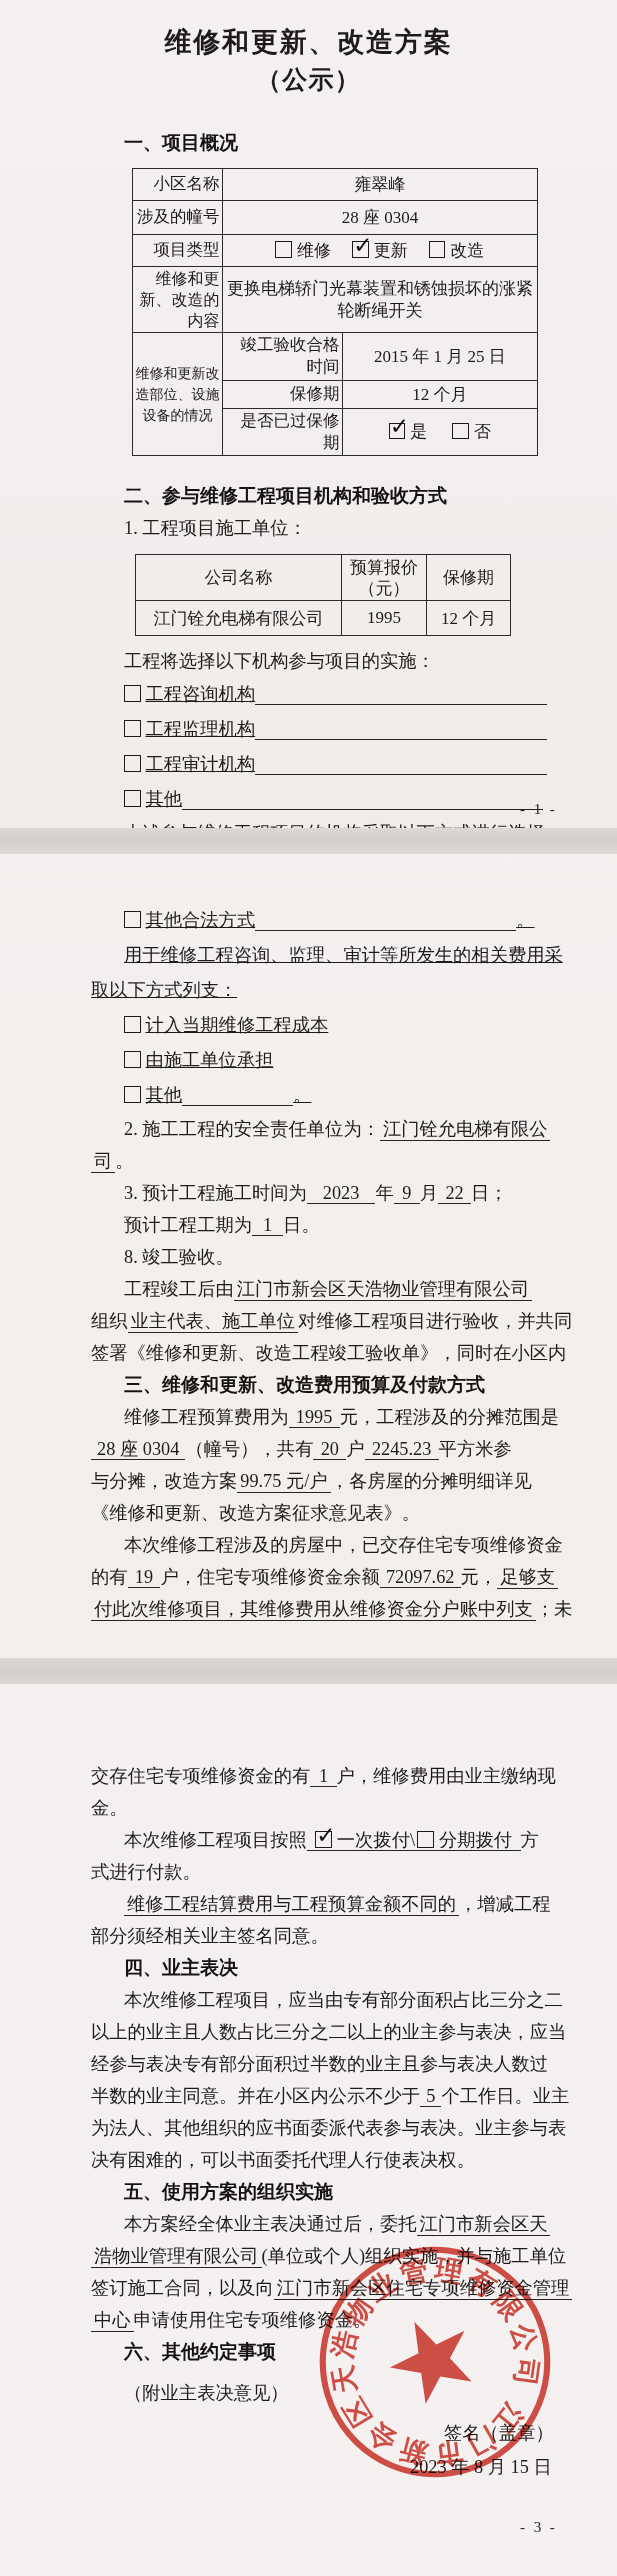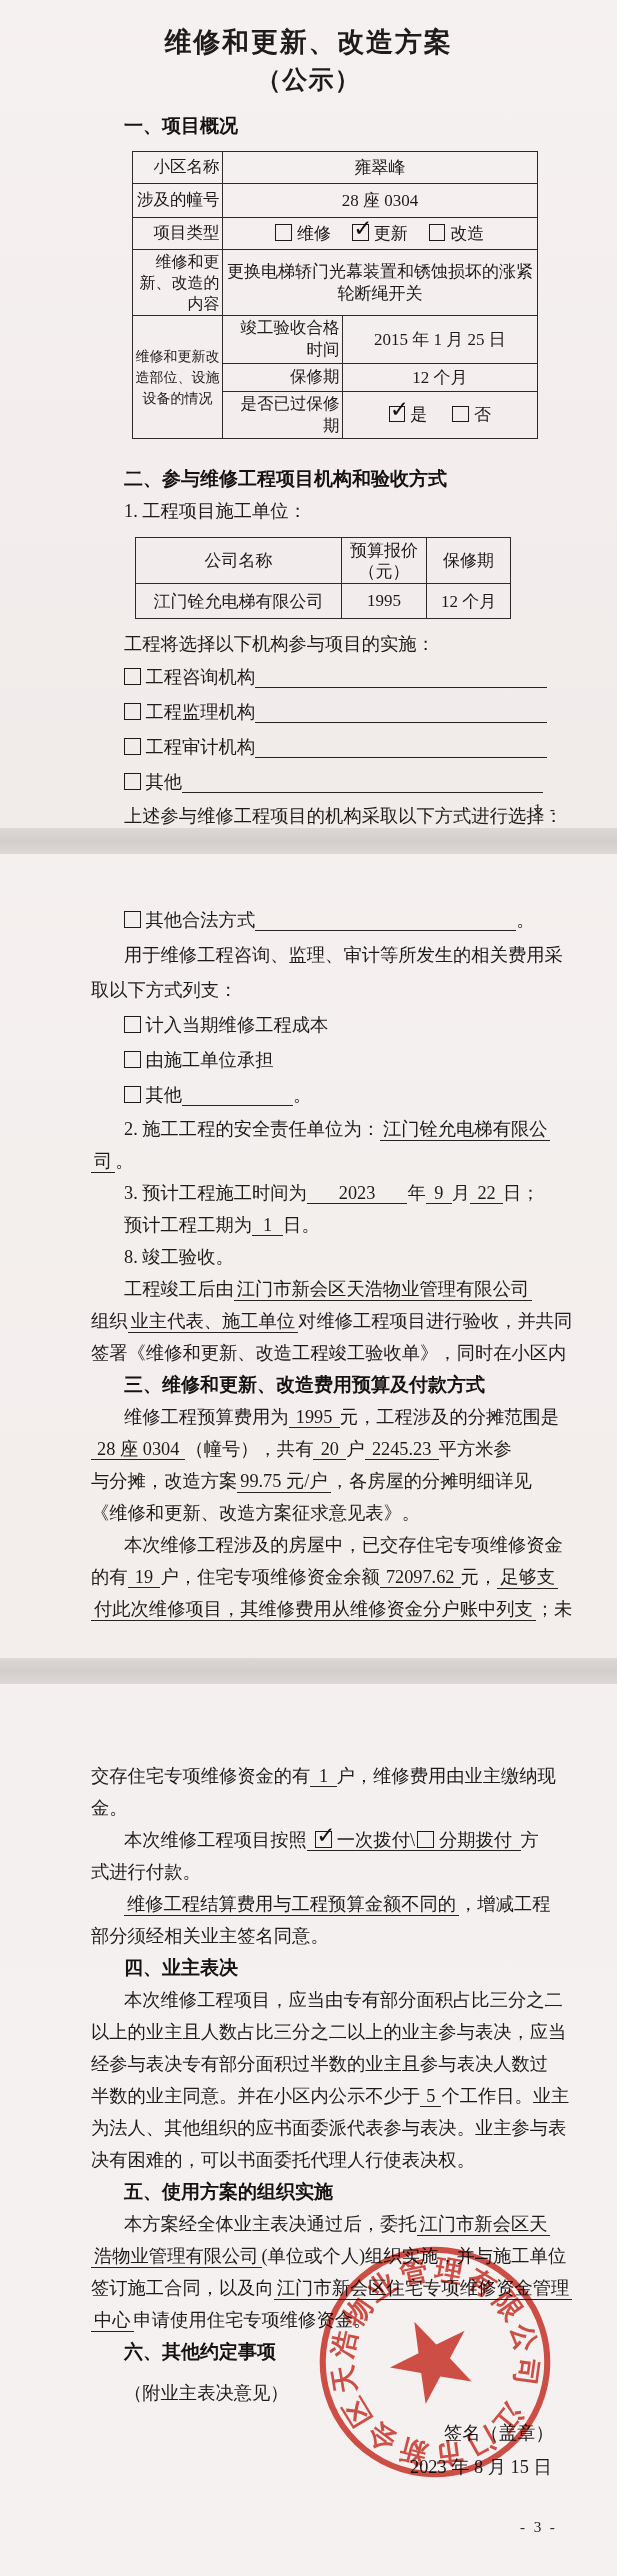--- a/index.html
+++ b/index.html
@@ -8,21 +8,21 @@
         background:#a3a3a3;overflow:hidden;}
   .scan::before{content:"";position:absolute;top:0;left:0;right:0;height:3px;background:#c3bdbb;}
   .page{position:relative;overflow:hidden;}
   .page1{height:828px;background:linear-gradient(180deg,#f5f1f0 0%,#f3eeed 60%,#f1ecea 100%);}
   .page2{height:804px;background:linear-gradient(180deg,#f4f0ef 0%,#f3eeec 100%);}
   .page3{height:892px;background:linear-gradient(180deg,#f4f0ef 0%,#f5f1f0 100%);}
   .gap{height:26px;background:linear-gradient(180deg,#ddd8d6 0%,#d3cecc 50%,#ddd8d6 100%);}
   .sp{width:100%;}
   .ln{margin-left:124px;width:464px;font-size:18.3px;line-height:32px;height:32px;white-space:nowrap;}
   .hang{margin-left:91px;}
-  .tall{line-height:35px;height:35px;}
+  .tall{line-height:35px;height:35px;text-decoration:underline;}
   .hd{margin-left:124px;font-size:19px;font-weight:bold;line-height:32px;height:32px;white-space:nowrap;color:#151212;}
   .center{margin-left:28px;width:561px;text-align:center;white-space:nowrap;}
   .title1{font-size:27px;font-weight:bold;letter-spacing:1.8px;line-height:37px;height:37px;}
   .title2{font-size:25px;font-weight:bold;letter-spacing:1.2px;line-height:38px;height:38px;}
   .u{border-bottom:1.2px solid #262323;padding:0 3px 0.6px 3px;}
   .blank{display:inline-block;border-bottom:1.2px solid #262323;height:21px;vertical-align:-4.9px;}
   .cb{display:inline-block;width:14.6px;height:14.6px;border:1.8px solid #1d1a1a;margin:0 4.9px 0 0;
       vertical-align:-1.8px;position:relative;background:transparent;}
   .cb.checked::after{content:"✓";position:absolute;left:0px;top:-8.5px;font-size:23px;font-weight:bold;
       color:#141111;font-family:"DejaVu Sans",sans-serif;line-height:23px;}
@@ -42,21 +42,21 @@
 </style>
 </head>
 <body>
 
 <div class="scan">
 
   <div class="page page1">
     <div class="sp" style="height:24.4px"></div>
     <div class="center title1">维修和更新、改造方案</div>
     <div class="center title2">（公示）</div>
-    <div class="hd" style="margin-top:11px">一、项目概况</div>
+    <div class="hd" style="margin-top:28px">一、项目概况</div>
 
     <table class="tbl">
       <colgroup>
           <col style="width:90px">
           <col style="width:118px">
           <col style="width:192px">
         </colgroup>
       <tbody>
           <tr style="height:32px">
         <td class="lab">小区名称</td>
@@ -137,21 +137,21 @@
   <div class="page page2">
     <div class="sp" style="height:49px"></div>
     <div class="ln tall"><span class="cb"></span><span>其他合法方式</span><span class="blank" style="width:261px"></span><span>。</span></div>
     <div class="ln tall">用于维修工程咨询、监理、审计等所发生的相关费用采</div>
     <div class="ln tall hang">取以下方式列支：</div>
     <div class="ln tall"><span class="cb"></span><span>计入当期维修工程成本</span></div>
     <div class="ln tall"><span class="cb"></span><span>由施工单位承担</span></div>
     <div class="ln tall"><span class="cb"></span><span>其他</span><span class="blank" style="width:111px"></span><span>。</span></div>
     <div class="ln"><span>2. 施工工程的安全责任单位为：</span><span class="u">江门铨允电梯有限公</span></div>
     <div class="ln hang"><span class="u">司</span><span>。</span></div>
-    <div class="ln"><span>3. 预计工程施工时间为</span><span class="u" style="padding:0 32px">2023</span><span>年</span><span class="u" style="padding:0 8.5px">9</span><span>月</span><span class="u" style="padding:0 7.3px">22</span><span>日；</span></div>
+    <div class="ln"><span>3. 预计工程施工时间为</span><span class="u" style="padding:0 16px">2023</span><span>年</span><span class="u" style="padding:0 8.5px">9</span><span>月</span><span class="u" style="padding:0 7.3px">22</span><span>日；</span></div>
     <div class="ln"><span>预计工程工期为</span><span class="u" style="padding:0 11px">1</span><span>日。</span></div>
     <div class="ln">8. 竣工验收。</div>
     <div class="ln"><span>工程竣工后由</span><span class="u">江门市新会区天浩物业管理有限公司</span></div>
     <div class="ln hang"><span>组织</span><span class="u">业主代表、施工单位</span><span>对维修工程项目进行验收，并共同</span></div>
     <div class="ln hang">签署《维修和更新、改造工程竣工验收单》，同时在小区内</div>
     <div class="hd">三、维修和更新、改造费用预算及付款方式</div>
     <div class="ln"><span>维修工程预算费用为</span><span class="u" style="padding:0 7.3px">1995</span><span>元，工程涉及的分摊范围是</span></div>
     <div class="ln hang"><span class="u" style="padding:0 6.1px">28 座 0304</span><span>（幢号），共有</span><span class="u" style="padding:0 7.3px">20</span><span>户</span><span class="u" style="padding:0 7.3px">2245.23</span><span>平方米参</span></div>
     <div class="ln hang"><span>与分摊，改造方案</span><span class="u">99.75 元/户</span><span>，各房屋的分摊明细详见</span></div>
     <div class="ln hang">《维修和更新、改造方案征求意见表》。</div>

